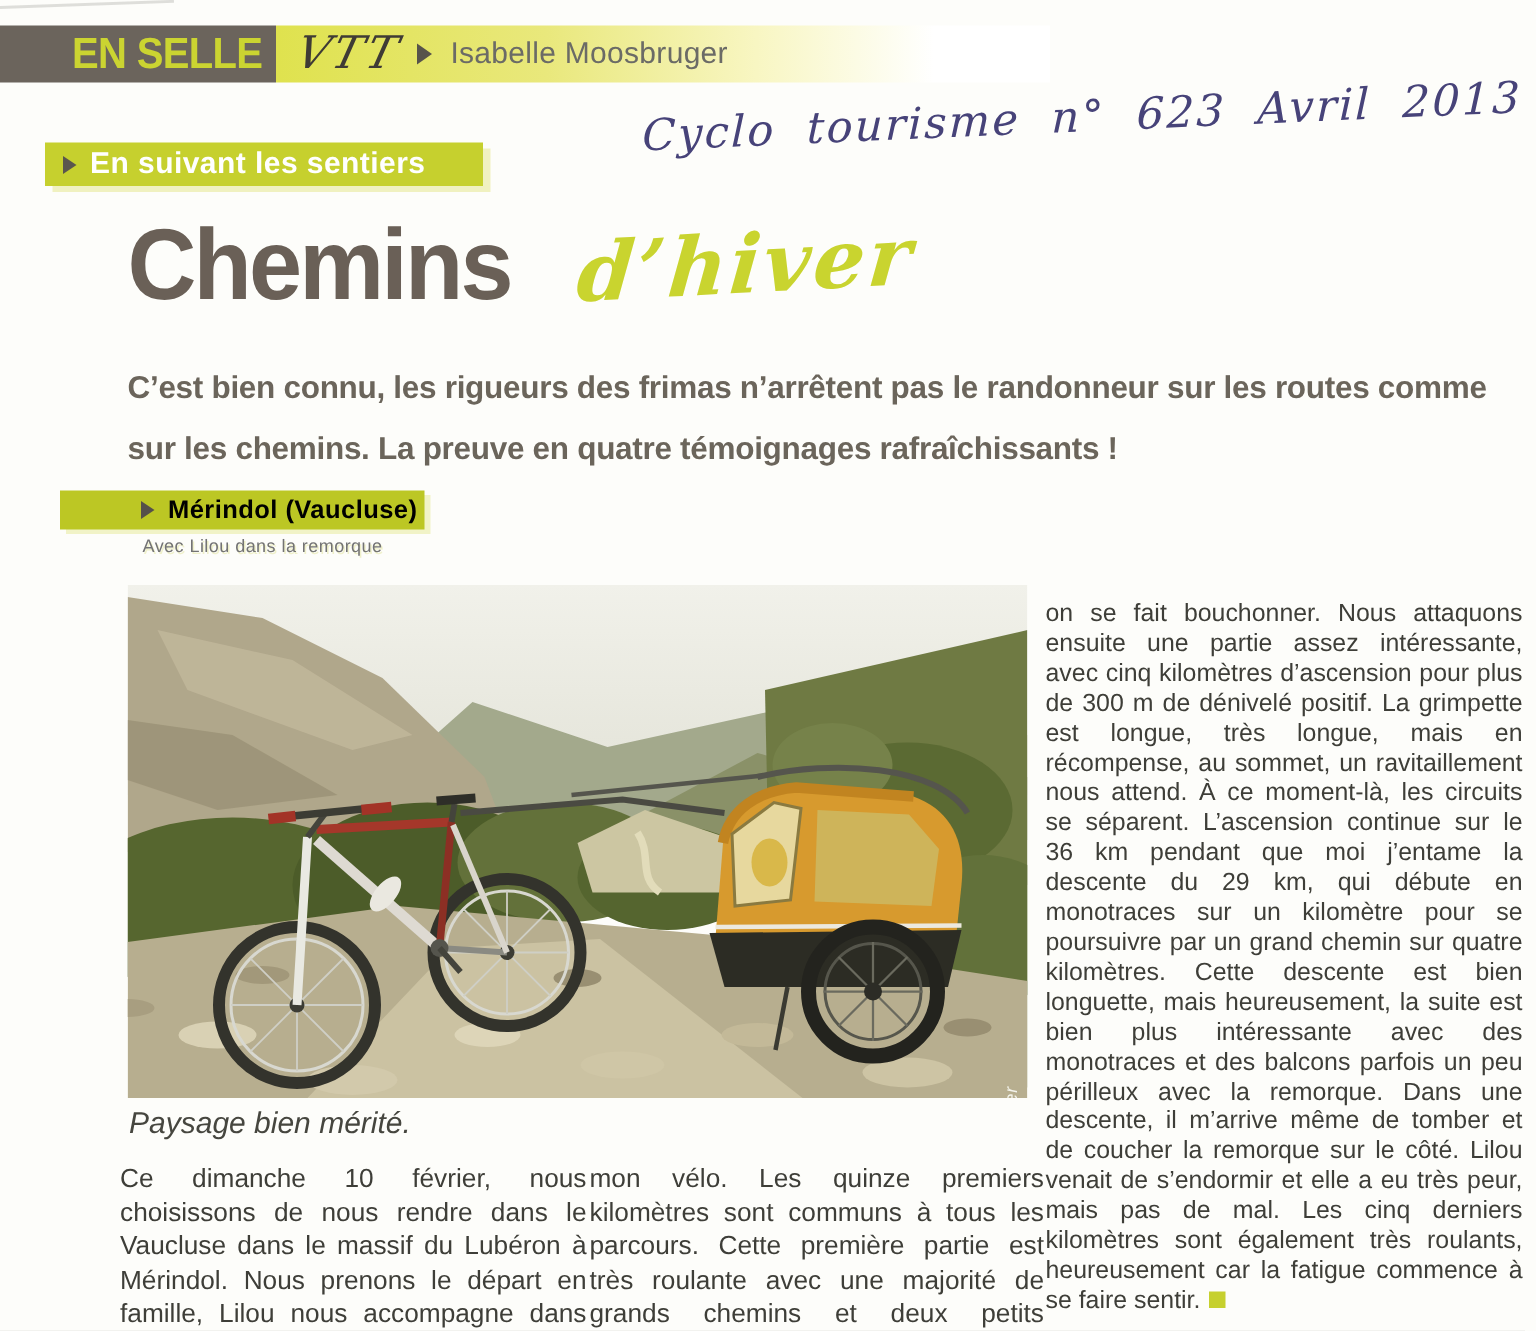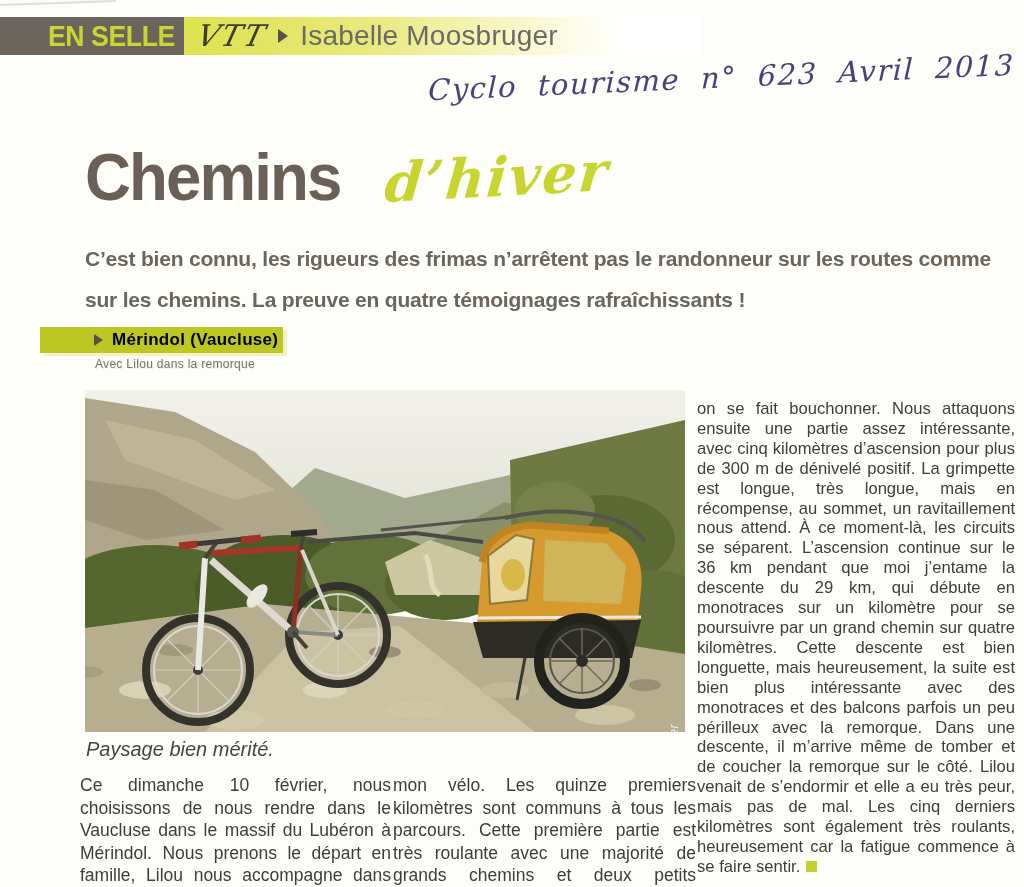--- a/index.html
+++ b/index.html
@@ -21,21 +21,21 @@
   }
   .topbar-yellow{
     flex:1;height:38px;display:flex;align-items:center;gap:12px;padding-left:14px;box-sizing:border-box;
     background:linear-gradient(90deg,#dfe24e 0%,#e9e87c 35%,#f8f6c2 62%,#ffffff 85%);
   }
   .vtt{
     font-family:"DejaVu Serif",serif;font-style:italic;font-size:30px;color:#3f3b35;
     transform:skewX(-14deg);letter-spacing:2px;line-height:1;
   }
   .tri{width:0;height:0;border-top:7px solid transparent;border-bottom:7px solid transparent;border-left:10px solid #57534b;display:inline-block;}
-  .author{font-size:28px;color:#6b6b66;letter-spacing:0.2px;}
+  .author{font-size:20px;color:#6b6b66;letter-spacing:0.2px;}
 
   
   .handwriting{
     position:absolute;left:428px;top:62px;width:520px;
     font-family:"DejaVu Serif",serif;font-style:italic;font-size:29px;color:#474379;
     transform:rotate(-2.5deg) skewX(-4deg);letter-spacing:1.5px;word-spacing:10px;white-space:nowrap;
   }
 
   
   .kicker{
@@ -115,20 +115,24 @@
     </div>
     <div class="topbar-yellow">
       <span class="vtt">VTT</span>
       <span class="tri"></span>
       <span class="author">Isabelle Moosbruger</span>
     </div>
   </header>
 
   <div class="handwriting">Cyclo tourisme n° 623 Avril 2013</div>
 
+  <div class="kicker">
+    <span class="tri"></span>
+    <span class="kicker-label">En suivant les sentiers</span>
+  </div>
 
   <h1 class="title">
     <span class="title-main">Chemins</span>
     <span class="title-accent">d’hiver</span>
   </h1>
 
   <p class="standfirst">C’est bien connu, les rigueurs des frimas n’arrêtent pas le randonneur sur les routes comme sur les chemins. La preuve en quatre témoignages rafraîchissants !</p>
 
   <div class="location-banner">
     <span class="tri"></span>

